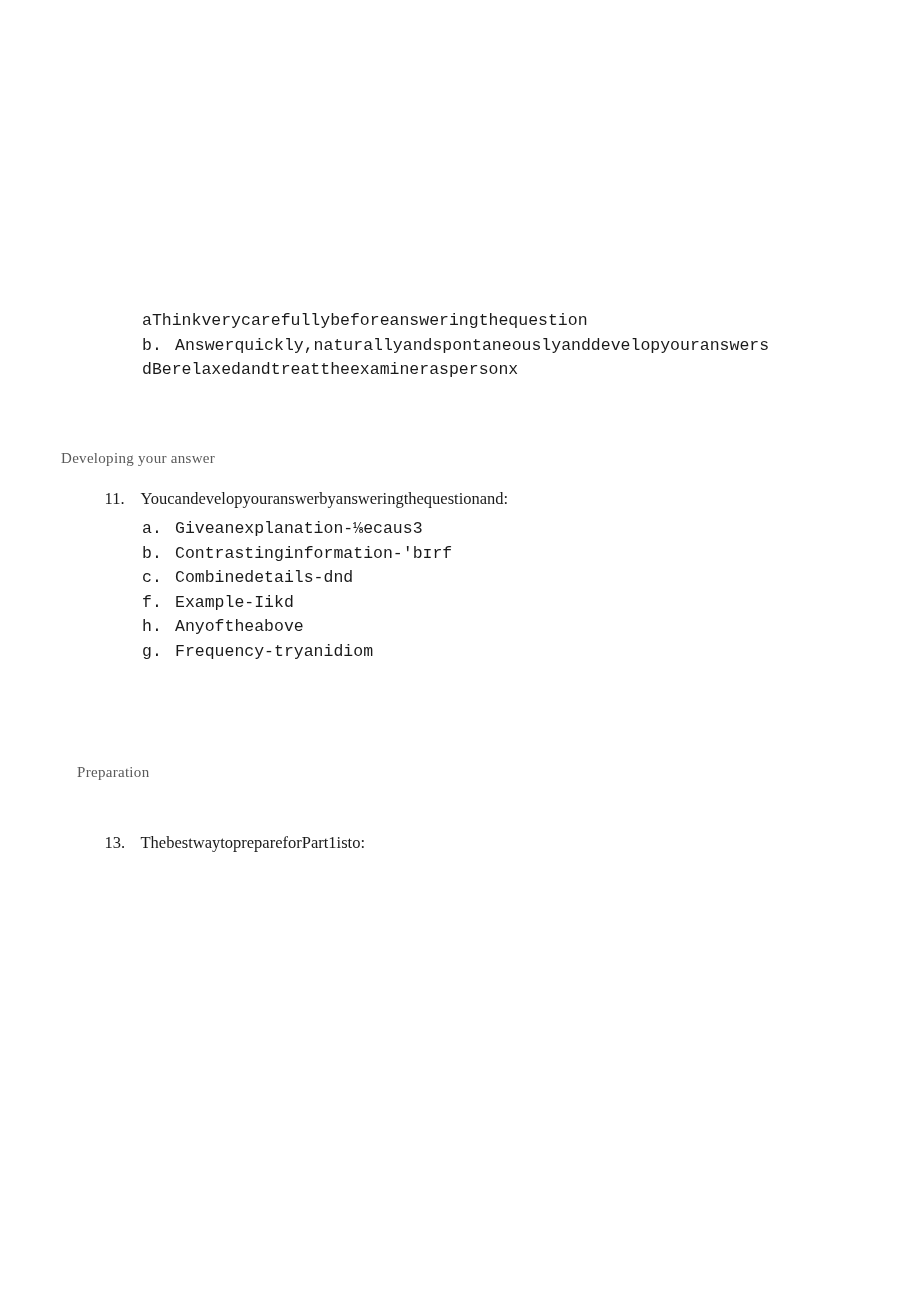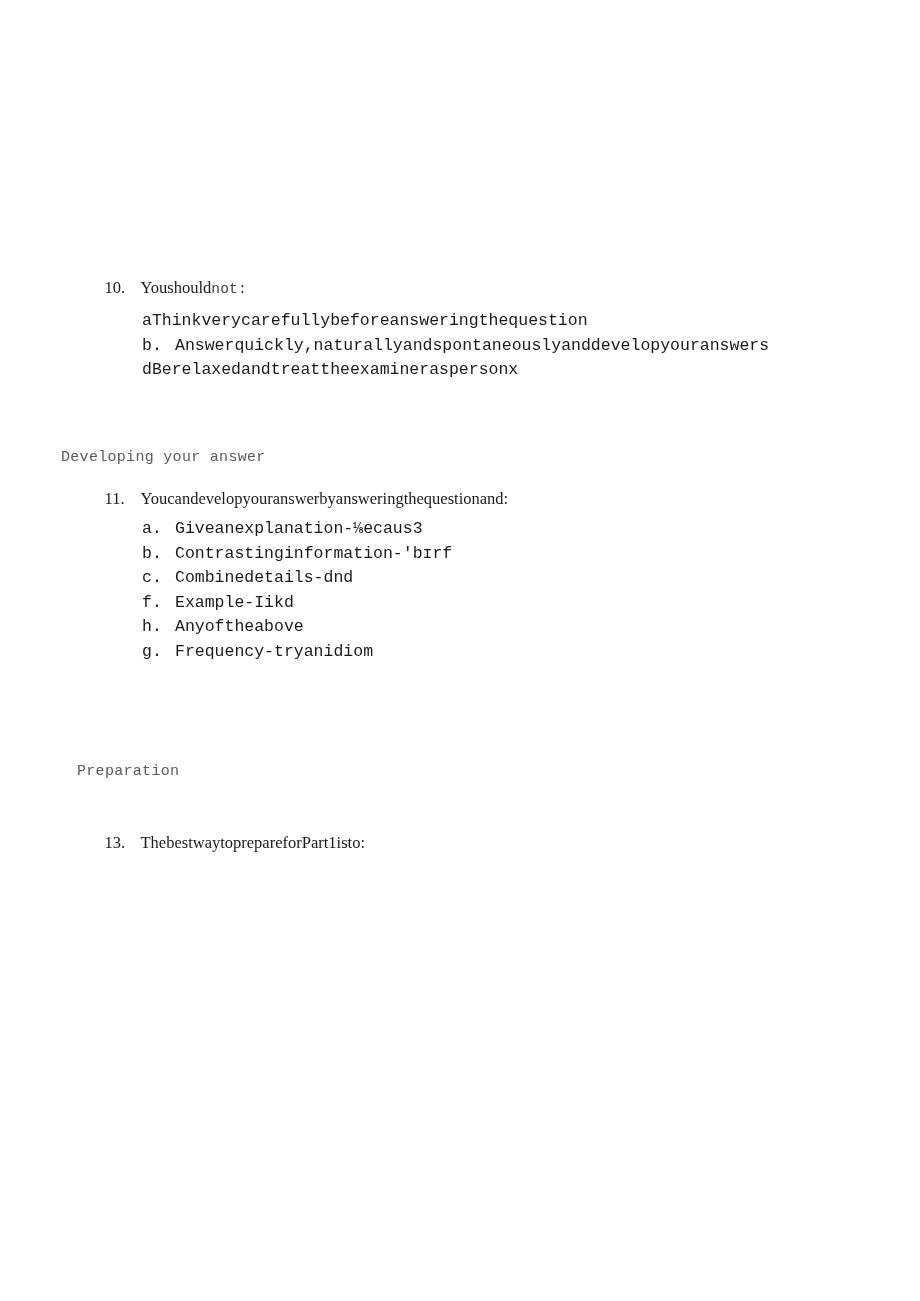--- a/index.html
+++ b/index.html
@@ -28,21 +28,21 @@
     color: #1a1a1a;
   }
 
   .q-num {
     display: inline-block;
     width: 36px;
     text-align: left;
   }
 
   .mono-head {
-    font-family: Liberation Mono, monospace;
+    font-family: Liberation Serif, serif;
     font-size: 15px;
     line-height: 20px;
     color: #5a5a5a;
     letter-spacing: 0.3px;
   }
 
   .mono-inline {
     font-family: "Liberation Mono", "DejaVu Sans Mono", monospace;
     font-size: 14.5px;
     color: #3d3d3d;
@@ -70,23 +70,20 @@
   .opt.tight .marker {
     display: inline;
     width: auto;
   }
 </style>
 </head>
 <body>
 
 <div class="page">
 
-  <div class="abs q-line" style="left:88px; top:258px;">
-    <span class="q-num">10.</span><span>Youshould</span><span class="mono-inline">not:</span>
-  </div>
 
   <ul class="opt-list" style="left:142px; top:309px;">
     <li class="opt tight"><span class="marker">a</span><span>Thinkverycarefullybeforeansweringthequestion</span></li>
     <li class="opt"><span class="marker">b.</span><span>Answerquickly,naturallyandspontaneouslyanddevelopyouranswers</span></li>
     <li class="opt tight"><span class="marker">d</span><span>Berelaxedandtreattheexamineraspersonx</span></li>
   </ul>
 
   <div class="abs mono-head" style="left:61px; top:448px;">Developing your answer</div>
 
   <div class="abs q-line" style="left:88px; top:469px;">

